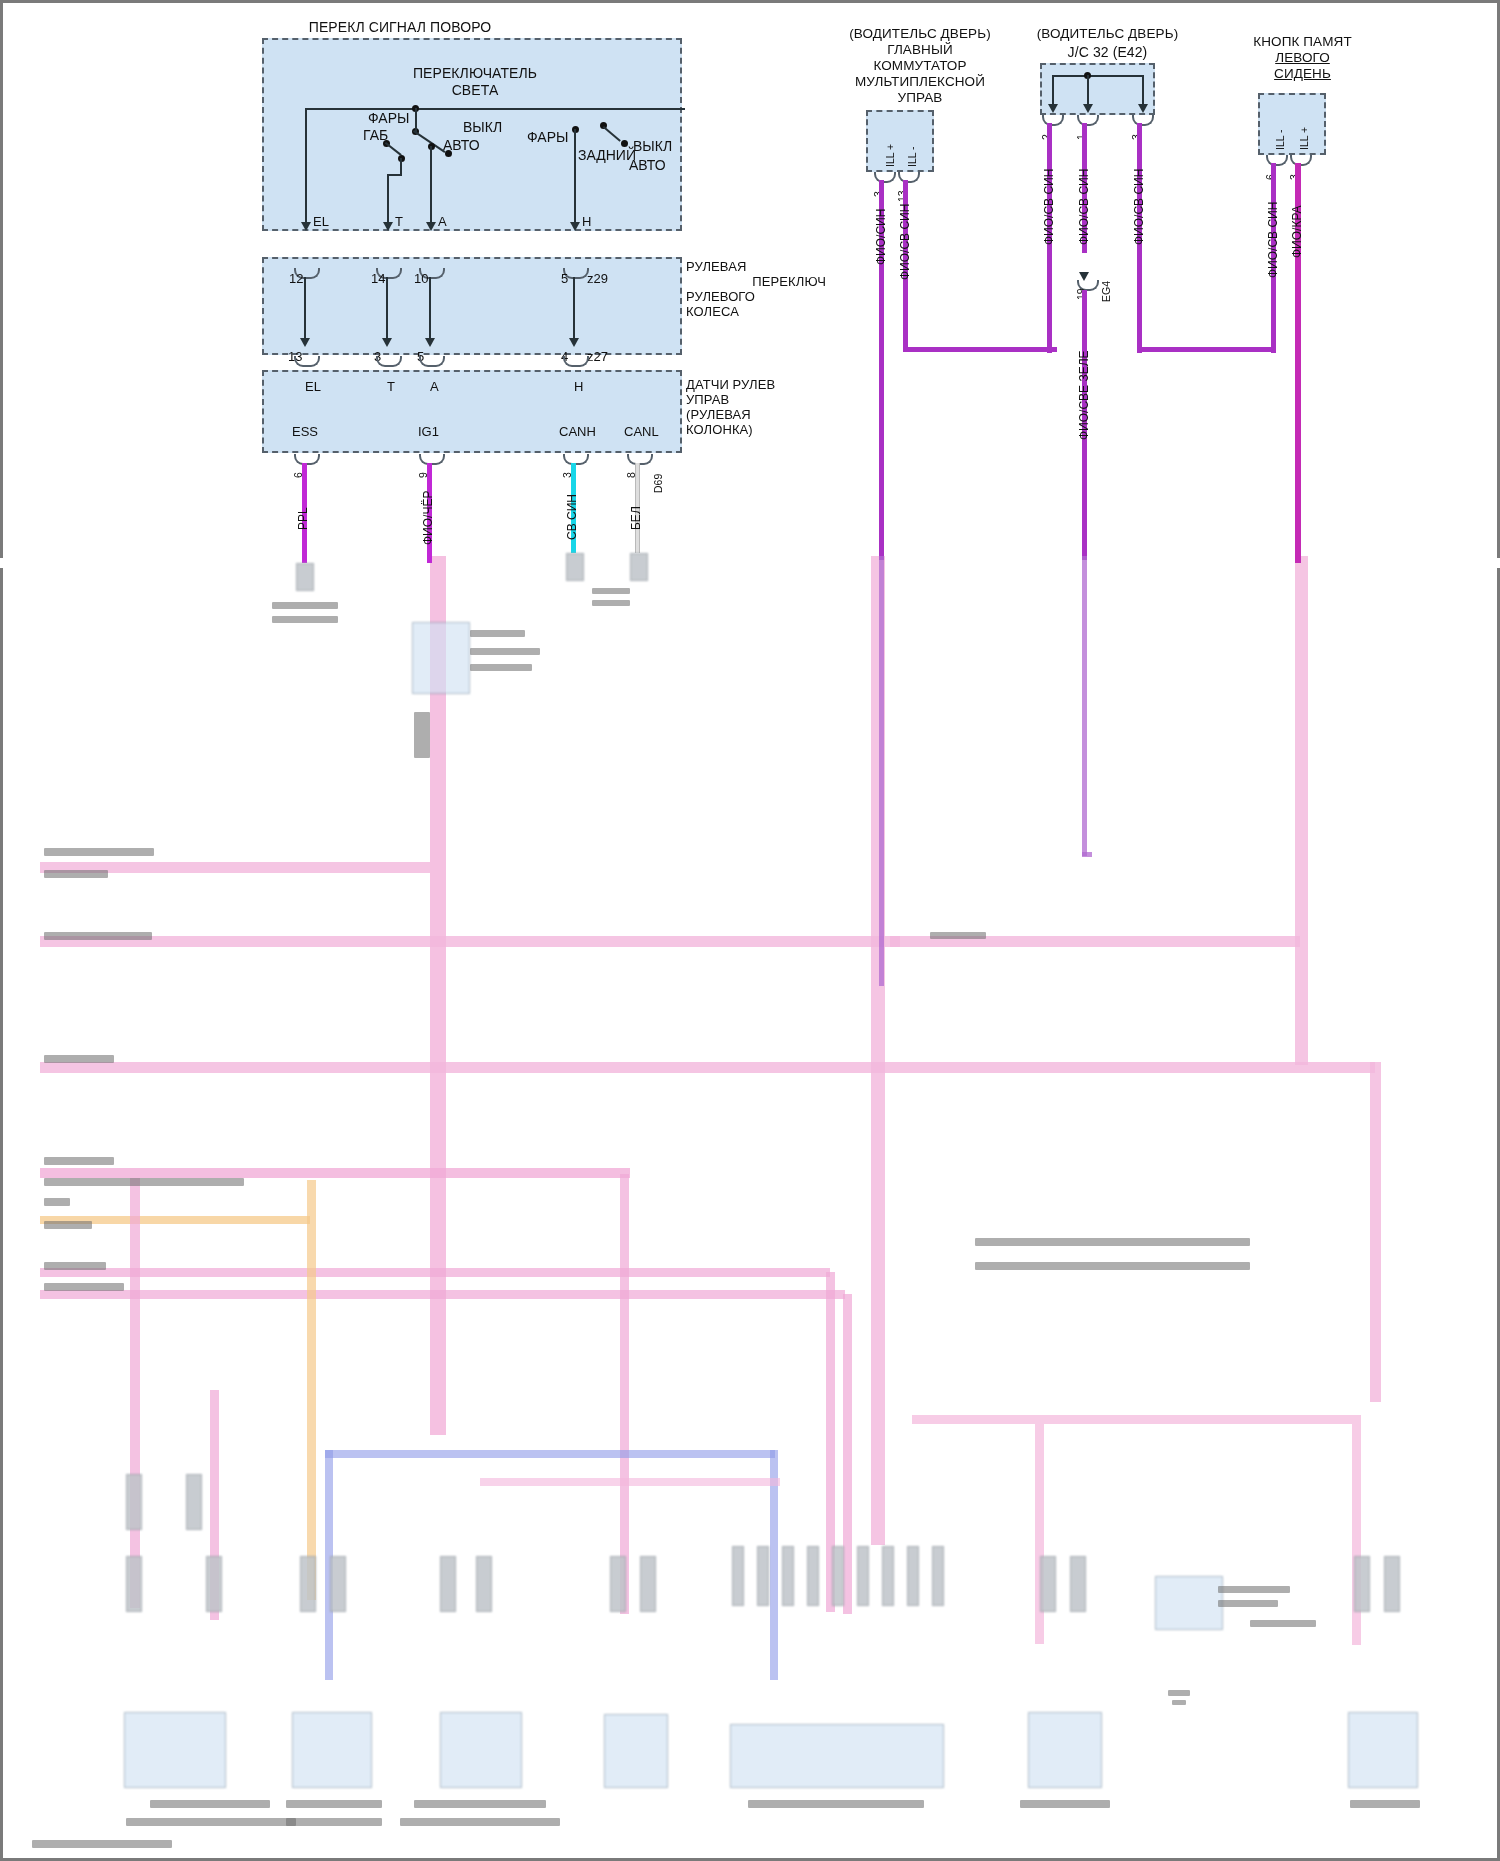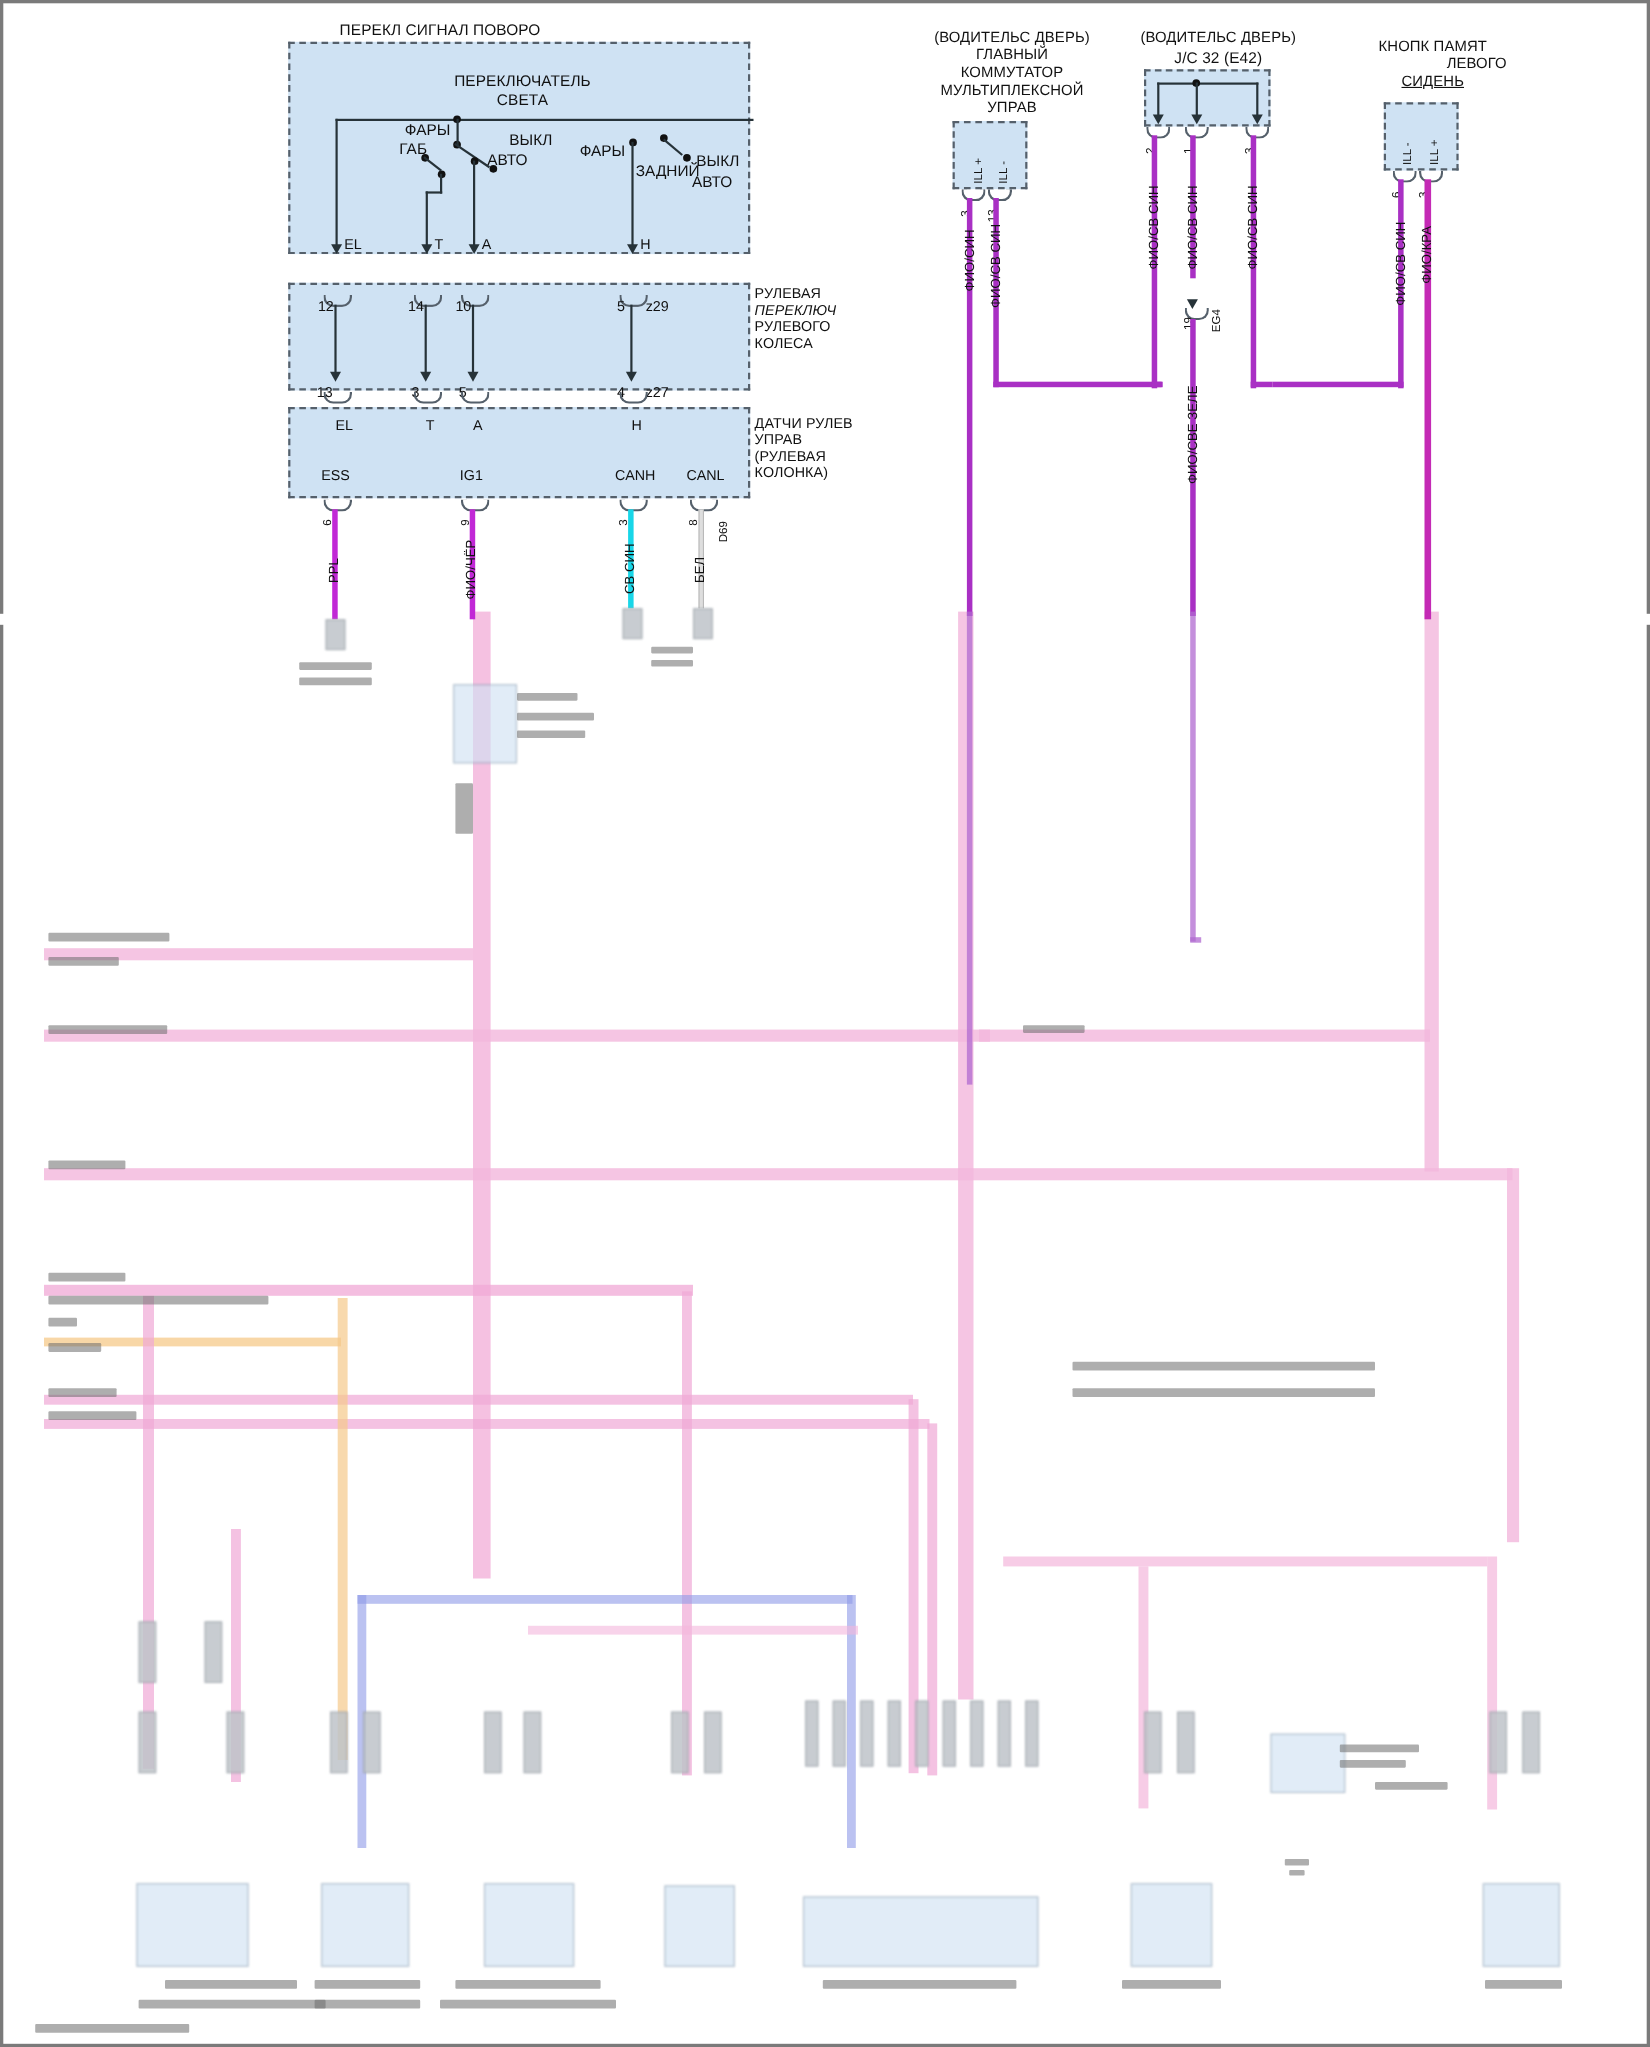--- a/index.html
+++ b/index.html
@@ -175,21 +175,21 @@
   <div class="lbl" style="left:438px;top:215px;font-size:13px;">A</div>
   <div class="lbl" style="left:582px;top:215px;font-size:13px;">H</div>
   <div class="arrow" style="left:301px;top:222px;"></div>
   <div class="arrow" style="left:383px;top:222px;"></div>
   <div class="arrow" style="left:426px;top:222px;"></div>
   <div class="arrow" style="left:570px;top:222px;"></div>
 
   <div class="box" style="left:262px;top:257px;width:420px;height:98px;"></div>
 
   <div class="cap" style="left:686px;top:259px;width:140px;text-align:left;font-size:13px;">РУЛЕВАЯ</div>
-  <div class="cap" style="left:686px;top:274px;width:140px;text-align:left;font-size:13px;font-style:italic;">ПЕРЕКЛЮЧ</div>
+  <div class="cap" style="left:686px;top:274px;width:140px;text-align:right;font-size:13px;">ПЕРЕКЛЮЧ</div>
   <div class="cap" style="left:686px;top:289px;width:140px;text-align:left;font-size:13px;">РУЛЕВОГО</div>
   <div class="cap" style="left:686px;top:304px;width:140px;text-align:left;font-size:13px;">КОЛЕСА</div>
 
   <div class="pinb" style="left:294px;top:268px;"></div>
   <div class="pinb" style="left:376px;top:268px;"></div>
   <div class="pinb" style="left:419px;top:268px;"></div>
   <div class="pinb" style="left:563px;top:268px;"></div>
   <div class="lbl" style="left:289px;top:272px;">12</div>
   <div class="lbl" style="left:371px;top:272px;">14</div>
   <div class="lbl" style="left:414px;top:272px;">10</div>
@@ -313,21 +313,21 @@
   <div class="vlbl sm" style="left:1075px;top:300px;">19</div>
   <div class="vlbl sm" style="left:1100px;top:302px;">EG4</div>
   <div class="wire" style="left:1082px;top:290px;width:5px;height:270px;background:#a930c4;"></div>
   <div class="vlbl" style="left:1077px;top:440px;">ФИО/СВЕ ЗЕЛЕ</div>
 
   <div class="wire" style="left:1137px;top:123px;width:5px;height:230px;background:#a930c4;"></div>
   <div class="wire" style="left:1137px;top:347px;width:20px;height:5px;background:#a930c4;"></div>
   <div class="vlbl" style="left:1132px;top:245px;">ФИО/СВ СИН</div>
 
   <div class="cap" style="left:1200px;top:34px;width:205px;">КНОПК ПАМЯТ</div>
-  <div class="cap" style="left:1240px;top:50px;width:205px;">ЛЕВОГО</div>
+  <div class="cap" style="left:1200px;top:50px;width:205px;text-decoration:underline;">ЛЕВОГО</div>
   <div class="cap" style="left:1200px;top:66px;width:205px;text-decoration:underline;">СИДЕНЬ</div>
 
   <div class="box" style="left:1258px;top:93px;width:68px;height:62px;"></div>
   <div class="vlbl sm" style="left:1274px;top:150px;">ILL -</div>
   <div class="vlbl sm" style="left:1298px;top:150px;">ILL +</div>
 
   <div class="pinb" style="left:1266px;top:155px;width:18px;"></div>
   <div class="pinb" style="left:1290px;top:155px;width:18px;"></div>
   <div class="vlbl sm" style="left:1264px;top:180px;">6</div>
   <div class="vlbl sm" style="left:1288px;top:180px;">3</div>

